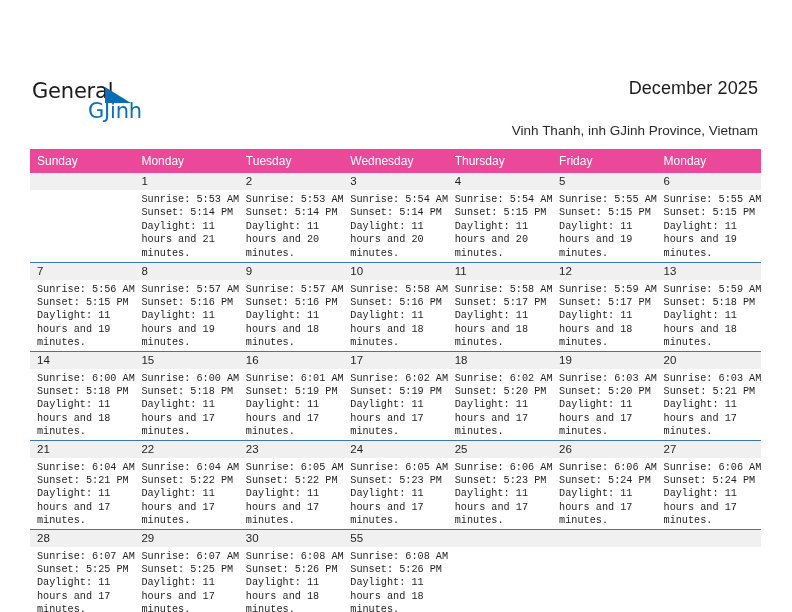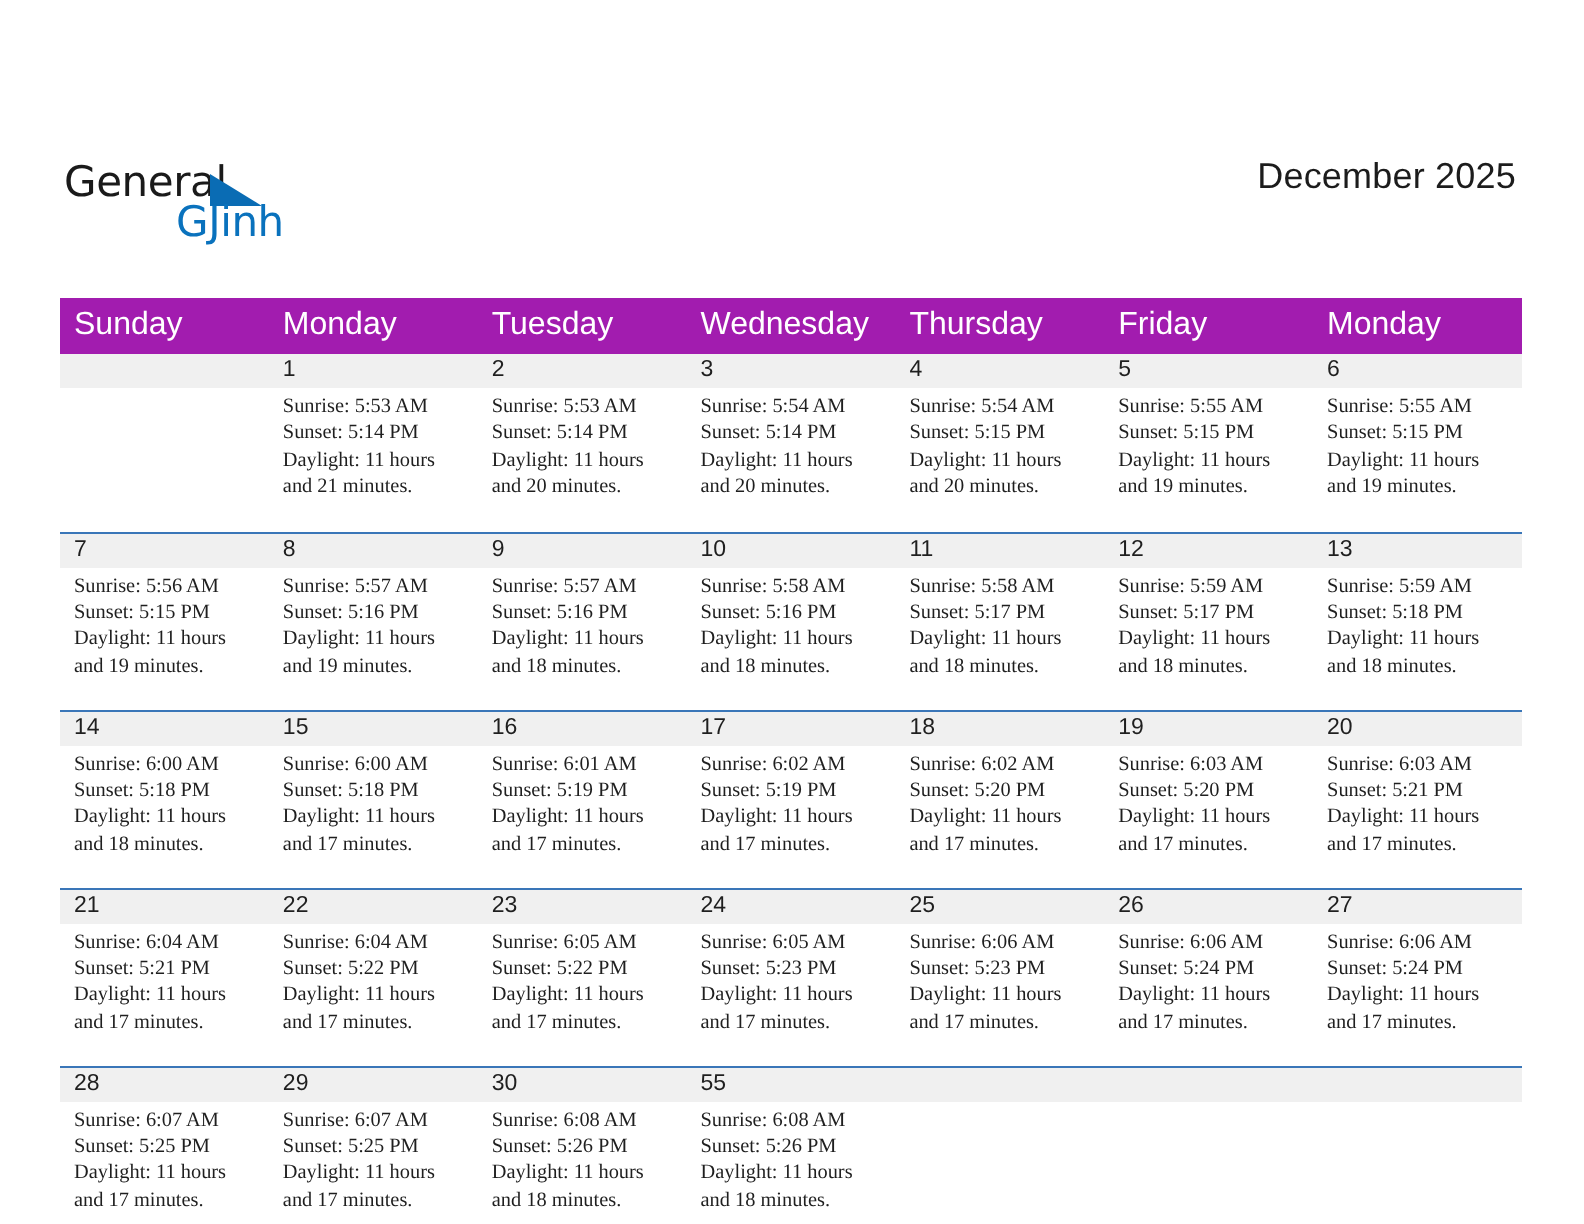--- a/index.html
+++ b/index.html
@@ -89,23 +89,23 @@
     left: 30px;
     top: 104px;
     width: 731px;
   }
   table.cal-table {
     width: 731px;
     border-collapse: collapse;
     table-layout: fixed;
   }
   table.cal-table th {
-    background: #a21caf;
+    background: #ec4899;
     color: #ffffff;
-    font-size: 16px;
+    font-size: 12px;
     font-weight: 400;
     text-align: left;
     padding: 5px 0 5px 7px;
     height: 22px;
     font-family: "Liberation Sans", sans-serif;
   }
   td.daycell {
     vertical-align: top;
     padding: 0;
     border-top: 1px solid #3a76b8;
@@ -124,40 +124,41 @@
     font-family: "Liberation Sans", sans-serif;
   }
   .daynum.blank {
     color: transparent;
   }
   .info {
     padding: 3px 6px 0 7px;
     font-size: 10.2px;
     line-height: 13.4px;
     color: #1f1f1f;
-    font-family: Liberation Serif, serif;
+    font-family: Liberation Mono, monospace;
   }
   .info div { white-space: nowrap; }
   .info .dl { white-space: normal; }
   td.empty .info { visibility: hidden; }
 </style>
 </head>
 <body>
 
 <div class="page">
 
   <div class="top">
 
     <div class="logo">
       <span class="logo-general">General</span>
       <span class="logo-tri"></span>
       <span class="logo-blue">GJinh</span>
     </div>
 
     <div class="title">December 2025</div>
+    <div class="subtitle">Vinh Thanh, inh GJinh Province, Vietnam</div>
   </div>
 
   <div class="cal">
     <table class="cal-table">
       <thead>
         <tr id="head-row">
             <th>Sunday</th>
             <th>Monday</th>
             <th>Tuesday</th>
             <th>Wednesday</th>

